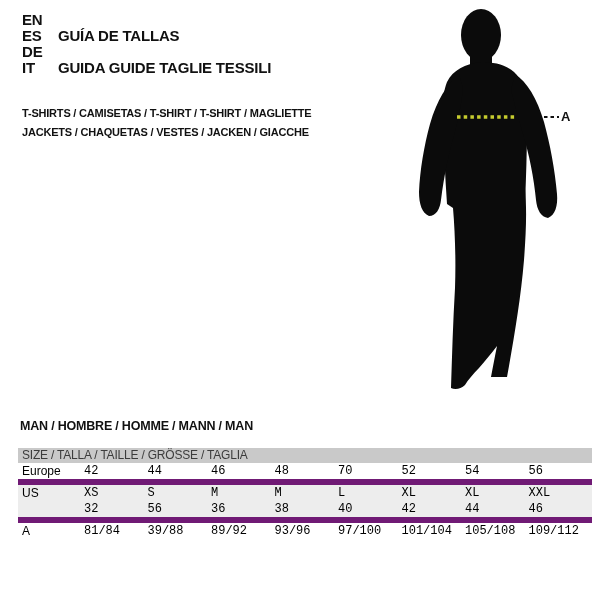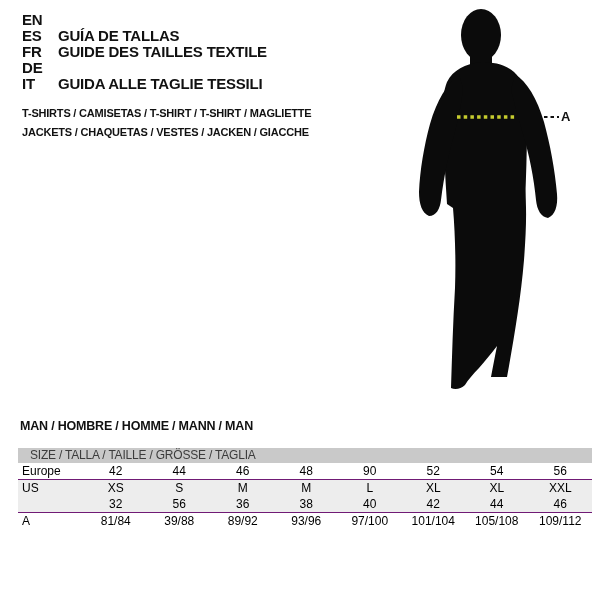--- a/index.html
+++ b/index.html
@@ -41,27 +41,27 @@
   .section-title {
     position: absolute; left: 20px; top: 419px;
     font-weight: bold; font-size: 12.5px; letter-spacing: -0.2px; white-space: nowrap;
   }
 
   
   .size-table { position: absolute; left: 18px; top: 448px; width: 574px; font-size: 12px; }
   .t-header {
     height: 15px; line-height: 15px;
     background: #c9c9c9; color: #3c3c3c;
-    padding-left: 12px; letter-spacing: -0.2px; white-space: nowrap;
+    padding-left: 4px; letter-spacing: -0.2px; white-space: nowrap;
   }
   .t-row { display: flex; height: 16px; line-height: 16px; color: #000000; }
   .t-row.shaded { background: #ededed; }
-  .t-row.b-top { border-top: 1px solid #701a75; }
+  .t-row.b-top { border-top: 6px solid #701a75; }
   .t-label { width: 62px; padding-left: 4px; }
-  .t-cell { flex: 1; text-align: center; }
+  .t-cell { flex: 1; text-align: left; font-family: Liberation Mono, monospace; }
 
   
   .footnote {
     position: absolute; left: 20px; top: 547px;
     font-weight: bold; font-size: 12.5px; letter-spacing: -0.2px; white-space: nowrap;
   }
 </style>
 </head>
 <body>
 
@@ -69,29 +69,25 @@
 
   <div class="lang-list">
     <div class="lang-row">
       <span class="lang-code">EN</span>
     </div>
     <div class="lang-row">
       <span class="lang-code">ES</span>
       <span class="lang-title">GUÍA DE TALLAS</span>
     </div>
     <div class="lang-row">
-      <span class="lang-code">FR</span>
-      <span class="lang-title">GUIDE DES TAILLES TEXTILE</span>
-    </div>
-    <div class="lang-row">
       <span class="lang-code">DE</span>
     </div>
     <div class="lang-row">
       <span class="lang-code">IT</span>
-      <span class="lang-title">GUIDA ALLE TAGLIE TESSILI</span>
+      <span class="lang-title">GUIDA GUIDE TAGLIE TESSILI</span>
     </div>
   </div>
 
   <div class="categories">
     <div>T-SHIRTS / CAMISETAS / T-SHIRT / T-SHIRT / MAGLIETTE</div>
     <div>JACKETS / CHAQUETAS / VESTES / JACKEN / GIACCHE</div>
   </div>
 
   <div class="figure-wrap">
     <svg width="145" height="385" viewBox="0 0 145 385">
@@ -113,21 +109,21 @@
 
   <div class="size-table">
     <div class="t-header">SIZE / TALLA / TAILLE / GRÖSSE / TAGLIA</div>
 
     <div class="t-row">
       <span class="t-label">Europe</span>
       <span class="t-cell">42</span>
       <span class="t-cell">44</span>
       <span class="t-cell">46</span>
       <span class="t-cell">48</span>
-      <span class="t-cell">90</span>
+      <span class="t-cell">70</span>
       <span class="t-cell">52</span>
       <span class="t-cell">54</span>
       <span class="t-cell">56</span>
     </div>
 
     <div class="t-row shaded b-top">
       <span class="t-label">US</span>
       <span class="t-cell">XS</span>
       <span class="t-cell">S</span>
       <span class="t-cell">M</span>

